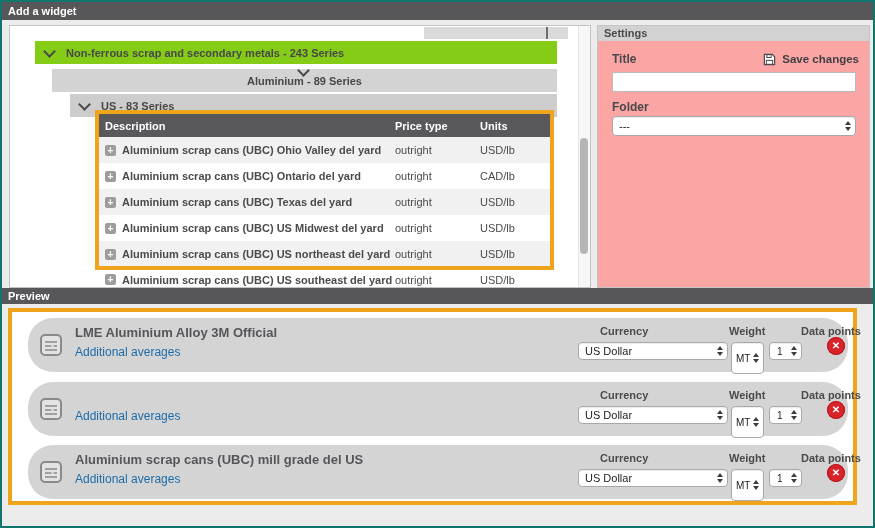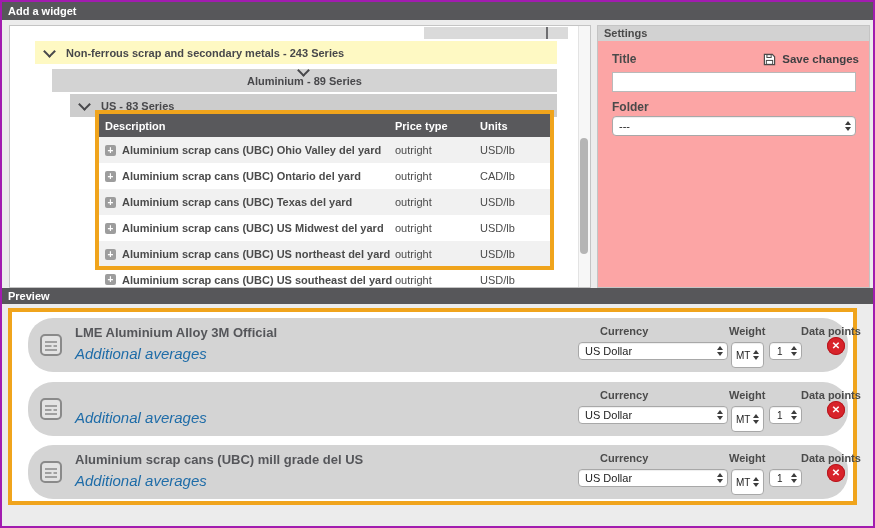--- a/index.html
+++ b/index.html
@@ -1,28 +1,28 @@
 <!DOCTYPE html>
 <html><head>
 <meta charset="utf-8">
 <style>
   html,body{margin:0;padding:0;}
-  .dialog{position:relative;width:875px;height:528px;background:#ececec;border:2px solid #a21caf;
+  .dialog{position:relative;width:875px;height:528px;background:#ececec;border:2px solid #0f766e;
     box-sizing:border-box;overflow:hidden;font-family:"Liberation Sans",sans-serif;}
   .darkbar{background:#57575a;color:#fff;font-size:11px;font-weight:bold;padding-left:6px;box-sizing:border-box;}
   .titlebar{position:absolute;top:0;left:0;right:0;height:18px;line-height:18px;}
   
   .tree-panel{position:absolute;left:7px;top:23px;width:582px;height:263px;background:#fff;
     border:1px solid #c4c4c4;box-sizing:border-box;overflow:hidden;}
   .hscroll{position:absolute;left:414px;top:1px;width:144px;height:12px;background:#dadada;}
   .hscroll .tick{position:absolute;left:122px;top:0;width:2px;height:12px;background:#6d6d70;}
   .tree-row{position:absolute;height:23px;display:flex;align-items:center;font-size:11px;font-weight:bold;color:#48484b;cursor:pointer;}
   .tree-row .chev{width:7px;height:7px;border-right:2px solid #48484b;border-bottom:2px solid #48484b;
     transform:rotate(45deg);margin:-3px 12px 0 10px;flex:0 0 auto;}
-  .tr1{left:25px;top:15px;width:522px;background:#fef9c3;}
+  .tr1{left:25px;top:15px;width:522px;background:#84cc16;}
   .tr2{left:42px;top:43px;width:505px;background:#d3d3d3;flex-direction:column;}
   .tr3{left:60px;top:68px;width:487px;background:#cdcdcd;}
   
   .series-box{position:absolute;left:85px;top:84px;width:459px;height:160px;border:4px solid #F0A41C;
     box-sizing:border-box;background:#fff;overflow:hidden;}
   .thead{position:relative;height:23px;background:#59595c;color:#fff;font-size:11px;font-weight:bold;}
   .trow{position:relative;height:26px;font-size:11px;color:#4b4b4b;background:#fff;}
   .trow:nth-child(odd){background:#f1f1f1;}
   .cell{position:absolute;top:50%;transform:translateY(-50%);white-space:nowrap;}
   .c-desc{left:6px;display:flex;align-items:center;gap:6px;font-weight:bold;}
@@ -51,25 +51,25 @@
   .stepper .up{border-bottom:4px solid #3c3c3c;}
   .stepper .dn{border-top:4px solid #3c3c3c;}
   .folder-select{left:14px;top:90px;width:244px;height:20px;}
   
   .preview-bar{position:absolute;top:286px;left:0;right:0;height:16px;line-height:16px;}
   .preview-box{position:absolute;left:6px;top:306px;width:849px;height:197px;border:4px solid #F0A41C;background:#fff;box-sizing:border-box;}
   .p-card{position:absolute;left:16px;width:820px;height:54px;background:#d4d4d4;border-radius:25px;}
   .pc1{top:6px;} .pc2{top:70px;} .pc3{top:133px;}
   .p-icon{position:absolute;left:11px;top:15px;width:24px;height:24px;}
   .p-title{position:absolute;left:47px;top:7px;font-size:13px;font-weight:bold;color:#55565a;white-space:nowrap;}
-  .p-link{position:absolute;left:47px;top:27px;font-size:15px;color:#1E6CA8;cursor:pointer;white-space:nowrap;font-style:italic;}
+  .p-link{position:absolute;left:47px;top:27px;font-size:12px;color:#1E6CA8;cursor:pointer;white-space:nowrap;}
   .ctl-label{position:absolute;top:7px;font-size:11px;font-weight:bold;color:#4b4b4b;white-space:nowrap;}
   .lbl-cur{left:572px;} .lbl-w{left:701px;} .lbl-dp{left:773px;}
   .sel-cur{left:550px;top:24px;width:150px;height:18px;}
-  .sel-w{left:703px;top:24px;width:33px;height:26px;padding:0 12px 0 4px;font-size:10px;}
+  .sel-w{left:703px;top:24px;width:33px;height:32px;padding:0 12px 0 4px;font-size:10px;}
   .sel-dp{left:741px;top:24px;width:33px;height:18px;padding:0 12px 0 7px;font-size:10px;}
   .del-btn{position:absolute;left:799px;top:19px;width:18px;height:18px;border-radius:50%;background:#d8232a;
     box-shadow:inset 0 0 0 1px #b5161d;color:#fff;font-size:10px;font-weight:bold;line-height:18px;text-align:center;cursor:pointer;}
 </style>
 </head>
 <body>
 
 <div class="dialog">
 
   <div class="darkbar titlebar">Add a widget</div>

